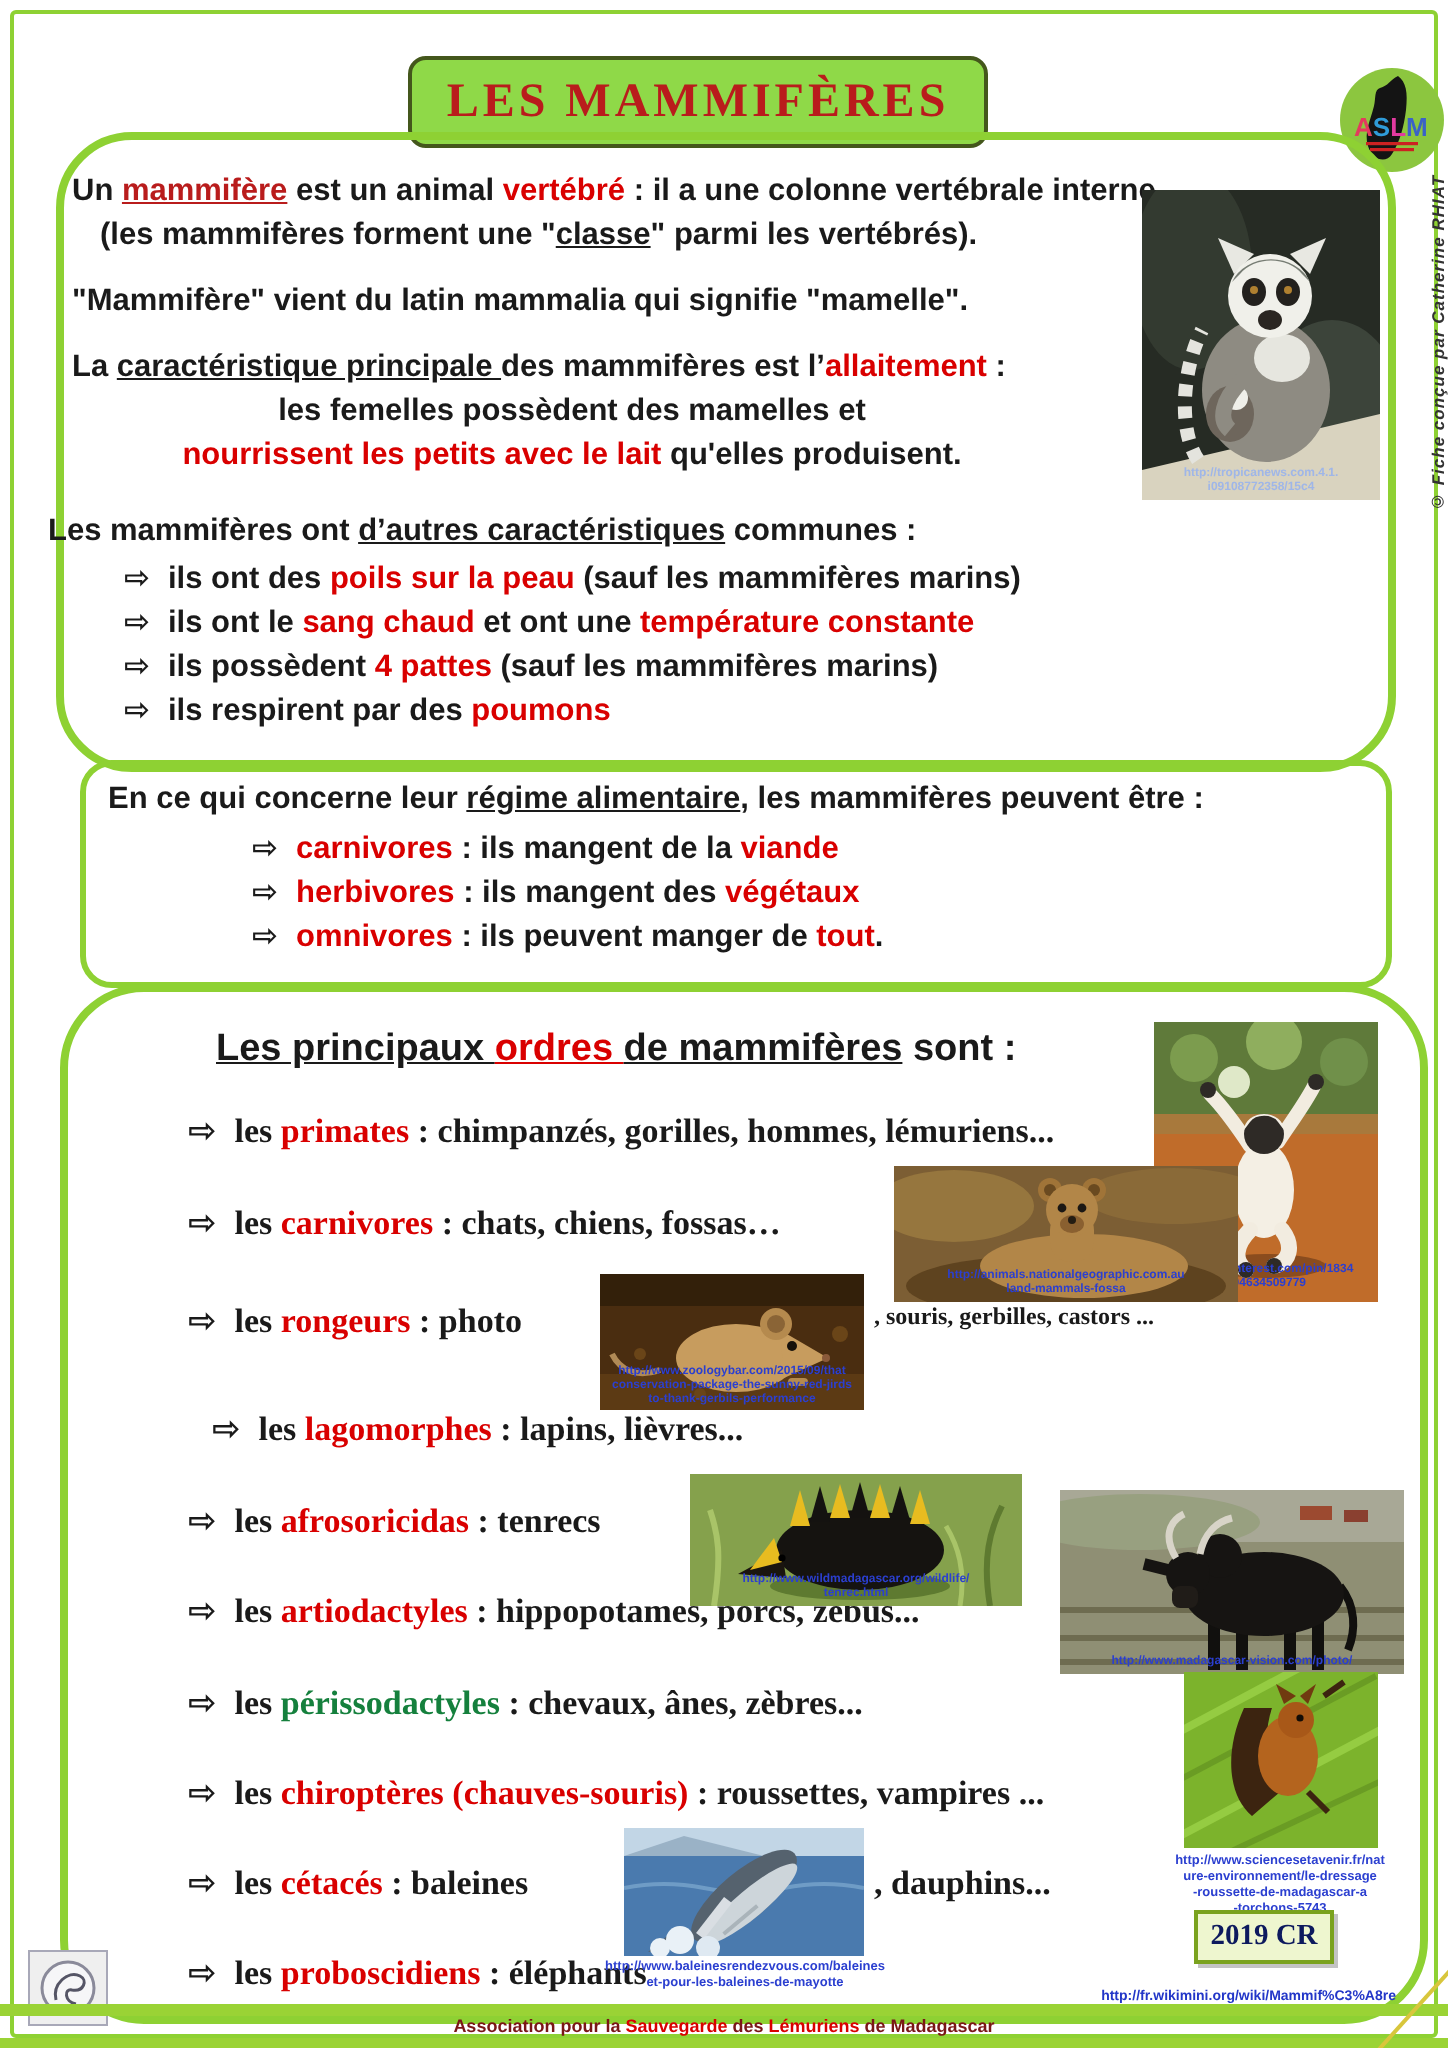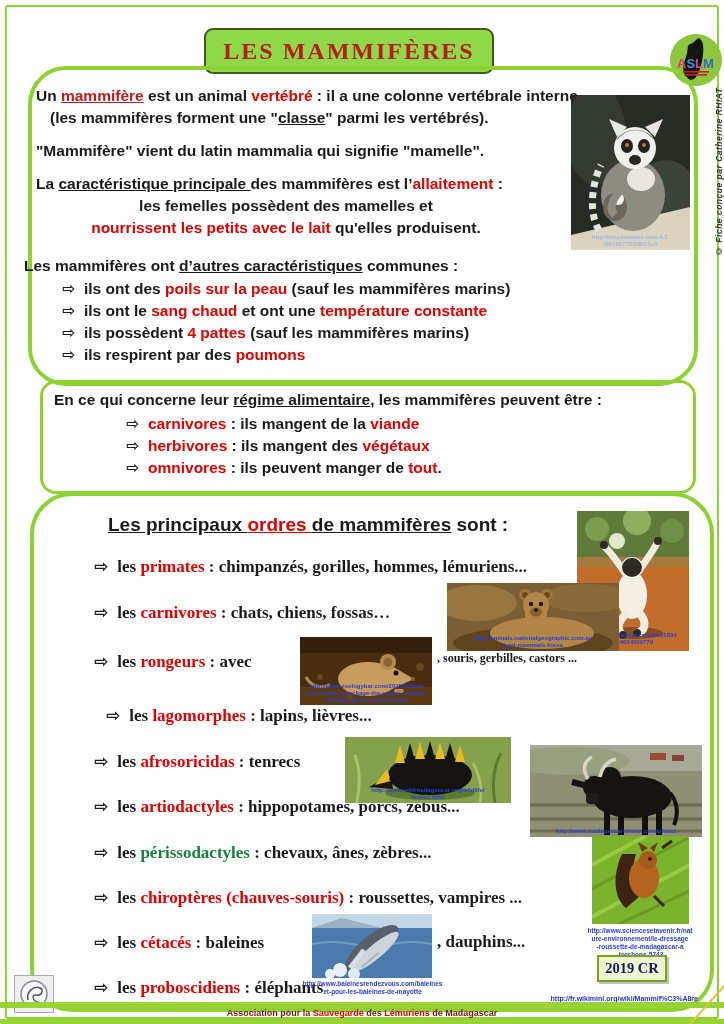--- a/index.html
+++ b/index.html
@@ -105,21 +105,21 @@
 <div class="line sans" style="left:54px;top:391px;font-size:15.5px;"><span>En ce qui concerne leur </span><span class="u">régime alimentaire</span><span>, les mammifères peuvent être :</span></div>
 <div class="line sans" style="left:126px;top:415px;font-size:15.5px;"><span class="arrow">⇨</span><span><span style="color: rgb(217, 0, 0);">carnivores </span><span> :  ils mangent de la </span><span style="color: rgb(217, 0, 0);">viande</span></span></div>
 <div class="line sans" style="left:126px;top:437px;font-size:15.5px;"><span class="arrow">⇨</span><span><span style="color: rgb(217, 0, 0);">herbivores</span><span> :  ils mangent des </span><span style="color: rgb(217, 0, 0);">végétaux</span></span></div>
 <div class="line sans" style="left:126px;top:459px;font-size:15.5px;"><span class="arrow">⇨</span><span><span style="color: rgb(217, 0, 0);">omnivores</span><span> :  ils peuvent manger de </span><span style="color: rgb(217, 0, 0);">tout</span><span>.</span></span></div>
 
 <div class="gbox" style="left:30px;top:492px;width:676px;height:512px;border-radius:42px;"></div>
 <div class="line sans" style="left:108px;top:502px;font-size:19px;margin-top:12px;"><span class="u">Les principaux </span><span class="u" style="color: rgb(217, 0, 0);">ordres </span><span class="u"> de mammifères</span><span> sont :</span></div>
 
 <div class="line serif" style="left:94px;top:556px;font-size:17px;"><span class="arrow">⇨</span><span><span>les </span><span style="color: rgb(217, 0, 0);">primates</span><span> :  chimpanzés, gorilles, hommes, lémuriens...</span></span></div>
 <div class="line serif" style="left:94px;top:602px;font-size:17px;"><span class="arrow">⇨</span><span><span>les </span><span style="color: rgb(217, 0, 0);">carnivores</span><span> :  chats, chiens, fossas…</span></span></div>
-<div class="line serif" style="left:94px;top:651px;font-size:17px;"><span class="arrow">⇨</span><span><span>les </span><span style="color: rgb(217, 0, 0);">rongeurs</span><span> : avec</span></span></div>
+<div class="line serif" style="left:94px;top:651px;font-size:17px;"><span class="arrow">⇨</span><span><span>les </span><span style="color: rgb(217, 0, 0);">rongeurs</span><span> : photo</span></span></div>
 <div class="line serif" style="left:437px;top:651px;font-size:12px;"><span>, souris, gerbilles, castors ...</span></div>
 <div class="line serif" style="left:94px;top:705px;font-size:17px;margin-left:12px;"><span class="arrow">⇨</span><span><span>les </span><span style="color: rgb(217, 0, 0);">lagomorphes</span><span> :  lapins, lièvres...</span></span></div>
 <div class="line serif" style="left:94px;top:751px;font-size:17px;"><span class="arrow">⇨</span><span><span>les </span><span style="color: rgb(217, 0, 0);">afrosoricidas</span><span> :  tenrecs</span></span></div>
 <div class="line serif" style="left:94px;top:796px;font-size:17px;"><span class="arrow">⇨</span><span><span>les </span><span style="color: rgb(217, 0, 0);">artiodactyles</span><span> :  hippopotames, porcs, zébus...</span></span></div>
 <div class="line serif" style="left:94px;top:842px;font-size:17px;"><span class="arrow">⇨</span><span><span>les </span><span style="color: #15803d;">périssodactyles</span><span> :  chevaux, ânes, zèbres...</span></span></div>
 <div class="line serif" style="left:94px;top:887px;font-size:17px;"><span class="arrow">⇨</span><span><span>les </span><span style="color: rgb(217, 0, 0);">chiroptères (chauves-souris)</span><span> :  roussettes, vampires ...</span></span></div>
 <div class="line serif" style="left:94px;top:932px;font-size:17px;"><span class="arrow">⇨</span><span><span>les </span><span style="color: rgb(217, 0, 0);">cétacés</span><span> :  baleines</span></span></div>
 <div class="line serif" style="left:437px;top:932px;font-size:17px;"><span>, dauphins...</span></div>
 <div class="line serif" style="left:94px;top:977px;font-size:17px;"><span class="arrow">⇨</span><span><span>les </span><span style="color: rgb(217, 0, 0);">proboscidiens</span><span> :  éléphants</span></span></div>
 

